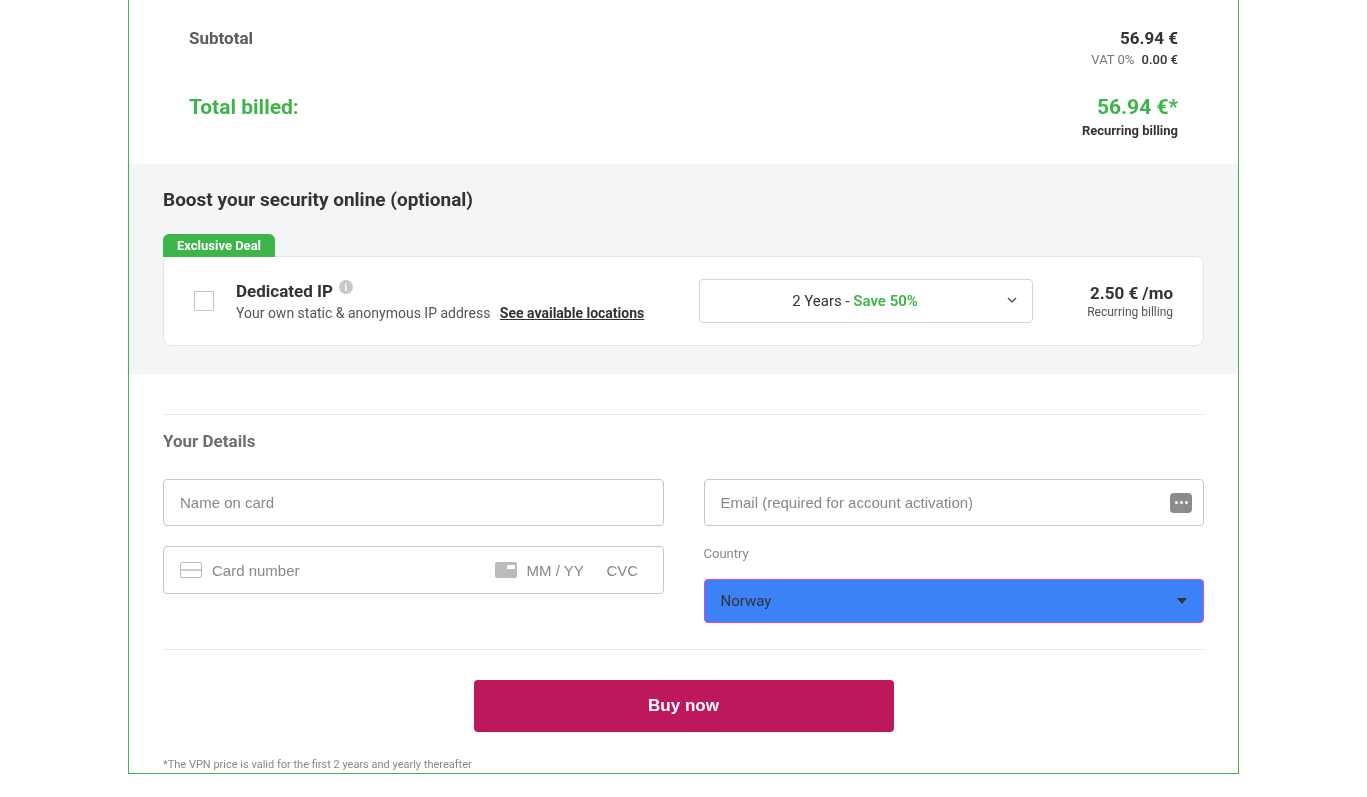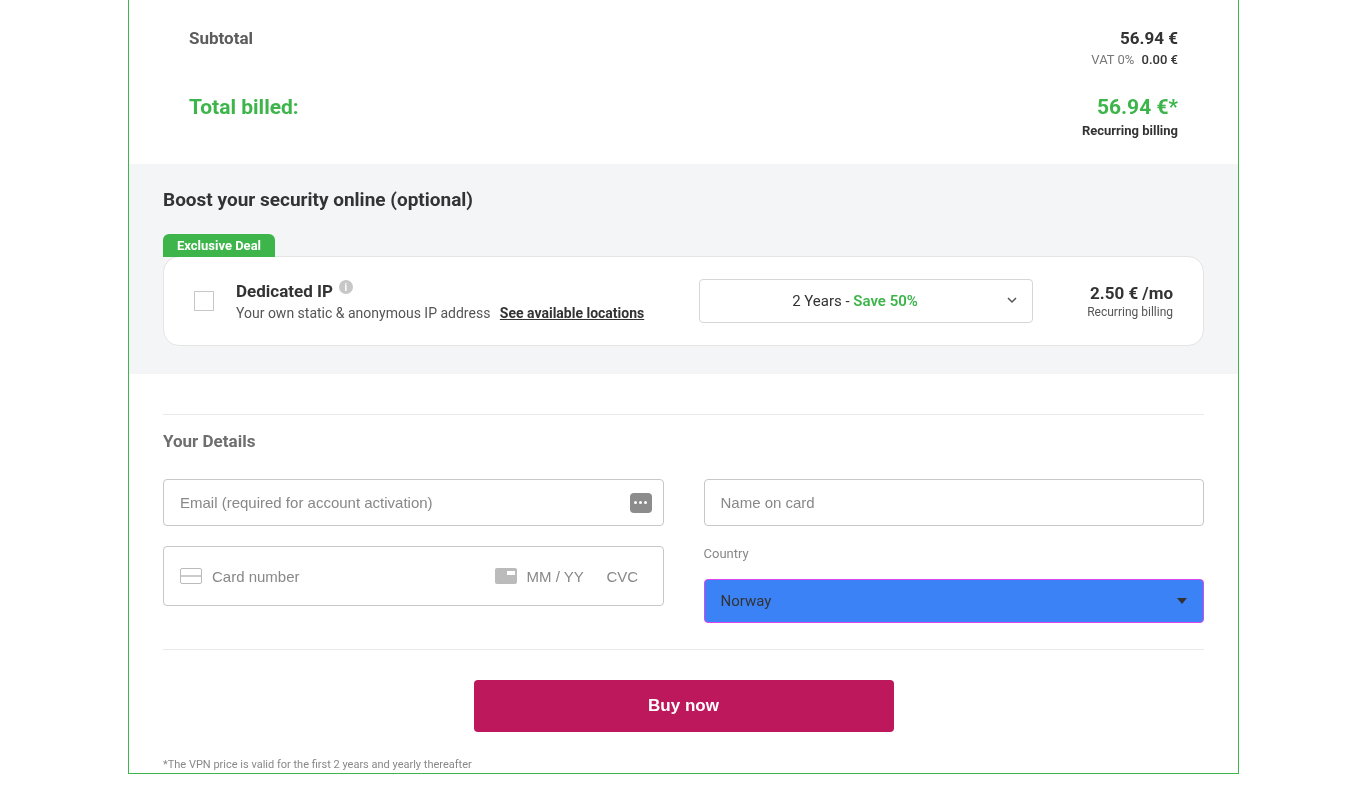--- a/index.html
+++ b/index.html
@@ -101,21 +101,21 @@
     padding: 4px 14px 4px 14px;
     border-radius: 6px 6px 0 0;
     display: inline-block;
     margin-left: 0;
     position: relative;
     top: 1px;
   }
   .addon-card {
     background: #fff;
     border: 1px solid #e4e4e4;
-    border-radius: 16px;
+    border-radius: 8px;
     padding: 22px 30px;
     display: flex;
     align-items: center;
     justify-content: space-between;
     gap: 20px;
   }
   .addon-left {
     display: flex;
     align-items: center;
     gap: 22px;
@@ -237,21 +237,21 @@
     position:absolute; right:12px; top:50%; transform:translateY(-50%);
     width:22px; height:20px; background:#8c8c8c; border-radius:4px;
     display:flex; align-items:center; justify-content:center; gap:2px;
   }
   .dots-icon span { width:3px; height:3px; background:#fff; border-radius:50%; display:block;}
 
   .card-row {
     display:flex; align-items:center;
     border:1px solid #c7c7c7; border-radius:4px;
     padding: 0 16px;
-    height: 60px;
+    height: 48px;
     gap: 10px;
   }
   .card-row input {
     border:none; outline:none; font-size:15px; color:#333; padding:0;
     flex:1;
   }
   .card-row input::placeholder { color:#888; }
   .cc-icon {
     width:22px; height:16px; border:1px solid #bbb; border-radius:2px;
     background: linear-gradient(#fff 0 40%, #ccc 40% 60%, #fff 60% 100%);
@@ -366,29 +366,29 @@
       <div class="notch"></div>
       <div class="notch-cover"></div>
     </div>
 
     <div class="details-section">
       <hr class="top">
       <div class="details-heading">Your Details</div>
 
       <div class="form-grid">
         <div class="input-wrap">
+          <input class="input" type="text" placeholder="Name on card" style="">
+        </div>
+        <div class="input-wrap">
           <input class="input" type="text" placeholder="Email (required for account activation)" style="">
           <div class="dots-icon">
               <span></span>
               <span></span>
               <span></span>
             </div>
-        </div>
-        <div class="input-wrap">
-          <input class="input" type="text" placeholder="Name on card" style="">
         </div>
 
         <div class="card-row">
           <span class="cc-icon"></span>
           <input type="text" style="flex: 1 1 0%;" placeholder="Card number">
           <span class="cc-back-icon"></span>
           <input type="text" style="width: 70px; flex: 0 0 auto; text-align: left;" placeholder="MM / YY">
           <input type="text" style="width: 40px; flex: 0 0 auto; text-align: left;" placeholder="CVC">
         </div>
 

